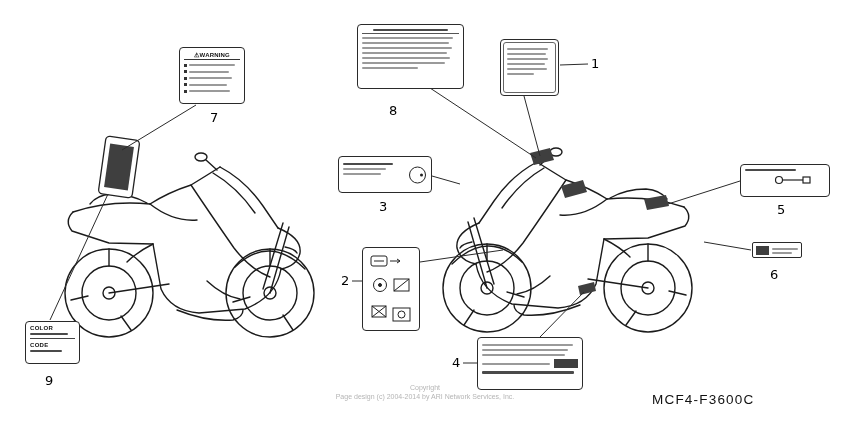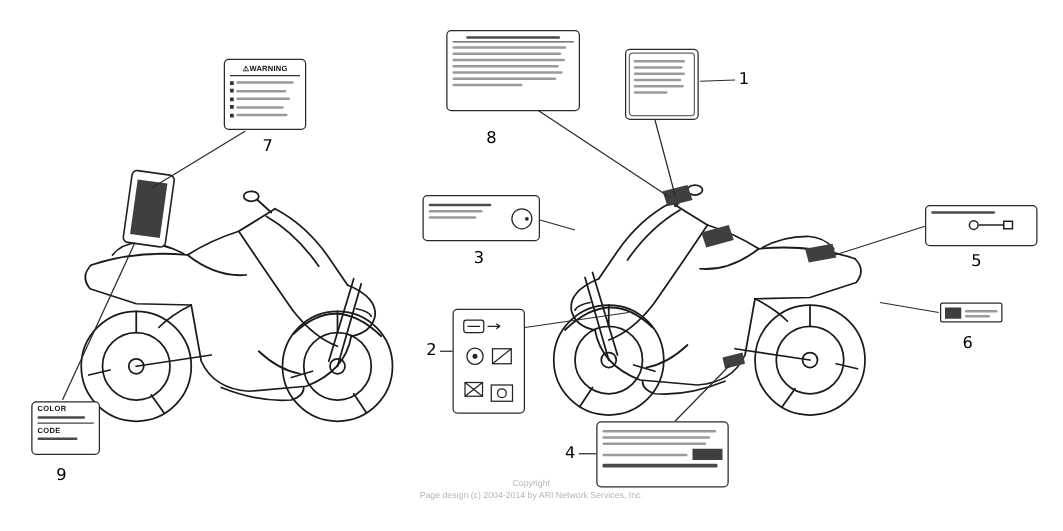--- a/index.html
+++ b/index.html
@@ -223,14 +223,15 @@
   <div class="num" style="left:777px;top:202px">5</div>
   <div class="num" style="left:770px;top:267px">6</div>
   <div class="num" style="left:210px;top:110px">7</div>
   <div class="num" style="left:389px;top:103px">8</div>
   <div class="num" style="left:45px;top:373px">9</div>
 
   <div class="copyright" style="left:300px;top:383px;width:250px">
     <div>Copyright</div>
     <div>Page design (c) 2004-2014 by ARI Network Services, Inc.</div>
   </div>
+  <div class="partcode" style="left:652px;top:392px">MCF4-F3600C</div>
 
 </div>
 
 </body></html>

